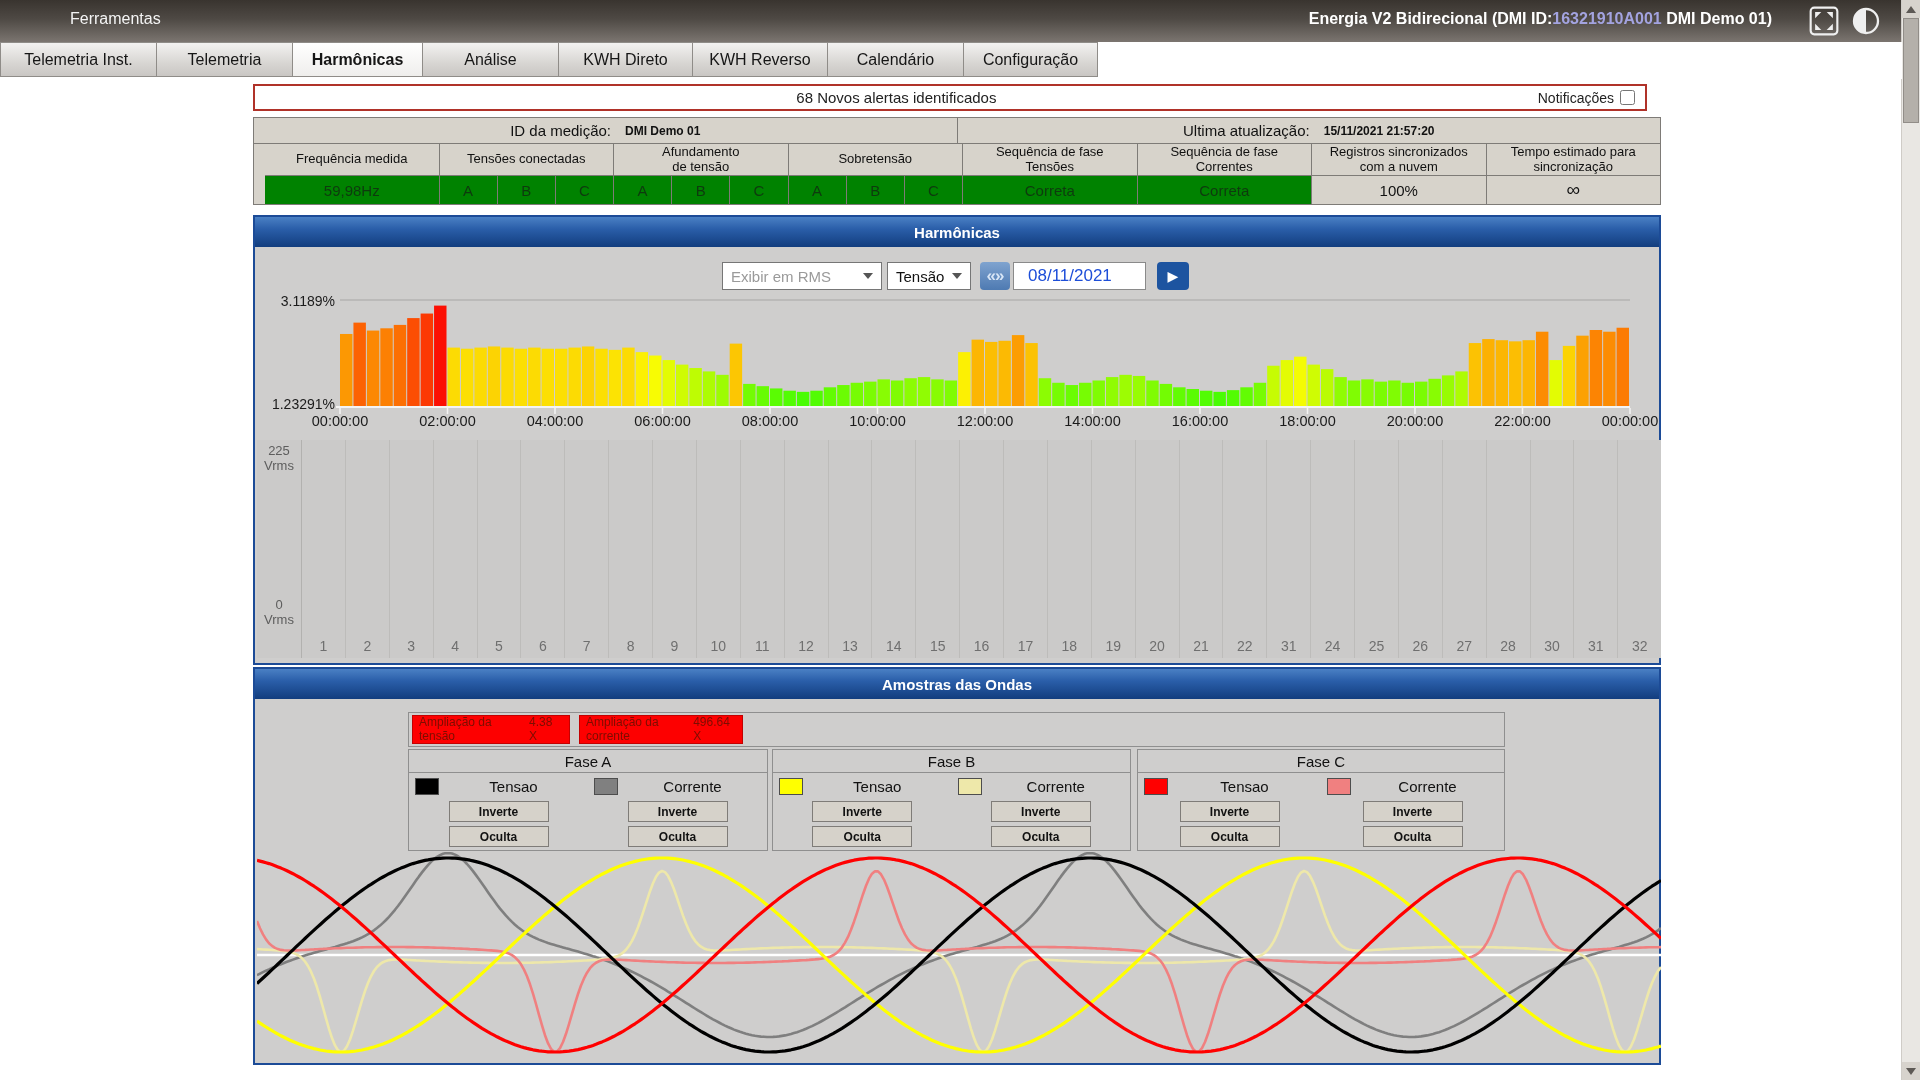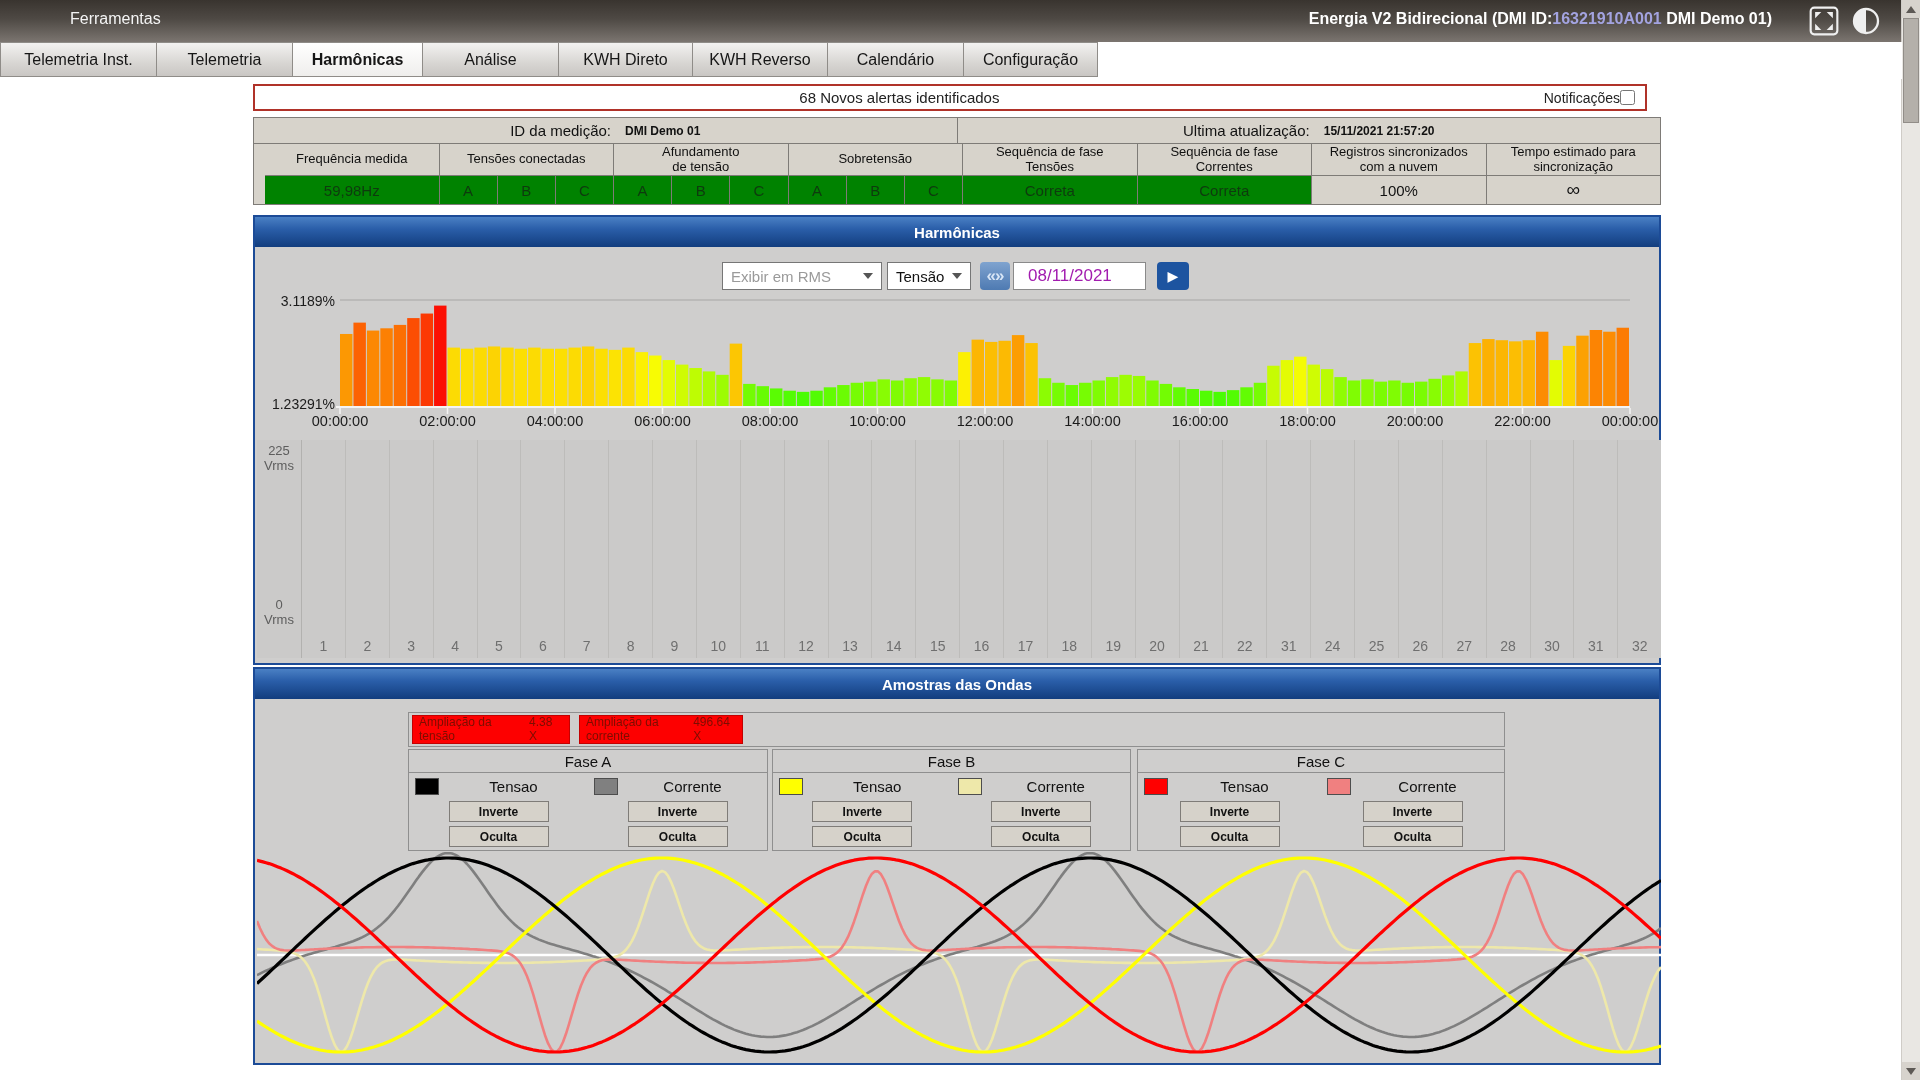--- a/index.html
+++ b/index.html
@@ -30,21 +30,21 @@
   .tab{height:35px;box-sizing:border-box;border:1px solid #8f8c88;margin-left:-1px;
        background:linear-gradient(180deg,#f3f2f1 0%,#d8d6d3 60%,#c9c6c3 100%);
        display:flex;align-items:center;justify-content:center;font-size:16px;color:#161616;cursor:pointer;white-space:nowrap;}
   .tab:first-child{margin-left:0;}
   .tab.active{background:linear-gradient(180deg,#ffffff 0%,#efeeec 100%);font-weight:bold;}
 
   
   .alertbar{position:absolute;left:253px;top:84px;width:1394px;height:27px;box-sizing:border-box;
             background:#ffffff;border:2px solid #b03229;display:flex;align-items:center;}
   .alert-msg{flex:1;text-align:center;font-size:15px;color:#222;}
-  .alert-notif{display:flex;align-items:center;padding-right:10px;font-size:14px;color:#222;}
+  .alert-notif{display:flex;align-items:center;gap:6px;padding-right:10px;font-size:14px;color:#222;}
   .alert-notif input{width:15px;height:15px;margin:0;}
 
   
   .stable{position:absolute;left:253px;top:117px;width:1408px;box-sizing:border-box;
           background:#d7d3cb;border:1px solid #7e7b77;}
   .stable-row1{display:flex;height:25px;border-bottom:1px solid #7e7b77;}
   .stable-r1cell{flex:1;display:flex;align-items:center;justify-content:center;gap:14px;font-size:15px;}
   .stable-r1cell:first-child{border-right:1px solid #7e7b77;}
   .stable-r1cell .val{font-weight:bold;font-size:12px;}
   .stable-cols{display:flex;margin-left:11px;}
@@ -70,21 +70,21 @@
   .sel{position:absolute;height:28px;box-sizing:border-box;background:#ffffff;border:1px solid #767676;
        display:flex;align-items:center;justify-content:space-between;padding:0 8px;font-size:15px;cursor:pointer;}
   .sel .chev{width:0;height:0;border-left:5px solid transparent;border-right:5px solid transparent;border-top:6px solid #555;}
   .sel.disabled{color:#9a9a9a;cursor:default;}
   .sel.display-sel{left:467px;width:160px;}
   .sel.type-sel{left:632px;width:84px;}
   .btn-nav{position:absolute;left:725px;top:0;width:30px;height:28px;border-radius:4px;border:none;cursor:pointer;
            background:linear-gradient(180deg,#7fa3cf,#4e7ab2);color:#d9e6f6;font-size:17px;font-weight:bold;
            display:flex;align-items:center;justify-content:center;letter-spacing:-1px;padding:0;}
   .date-input{position:absolute;left:758px;top:0;width:133px;height:28px;box-sizing:border-box;border:1px solid #8a8a8a;
-              font-size:17px;font-family:"Liberation Sans",sans-serif;padding:0 0 0 14px;color:#a21caf;}
+              font-size:17px;font-family:"Liberation Sans",sans-serif;padding:0 0 0 14px;color:#1d4ed8;}
   .btn-play{position:absolute;left:902px;top:0;width:32px;height:28px;border-radius:4px;border:none;cursor:pointer;
             background:#1d54a0;color:#ffffff;font-size:14px;display:flex;align-items:center;justify-content:center;padding:0;}
 
   .barchart-svg{position:absolute;left:2px;top:78px;}
   .vrms{position:absolute;left:2px;top:223px;width:1404px;height:218px;display:flex;background:#cbcac9;}
   .vrms-labelcol{width:45px;box-sizing:border-box;border-right:1px solid #b2b1af;display:flex;flex-direction:column;
                  justify-content:space-between;align-items:center;color:#5d5d5d;font-size:13px;line-height:1.15;
                  text-align:center;padding:4px 0 30px 0;white-space:pre-line;}
   .vrms-cols{flex:1;display:flex;}
   .vrms-col{flex:1;box-sizing:border-box;border-right:1px solid #bdbcba;display:flex;align-items:flex-end;justify-content:center;

